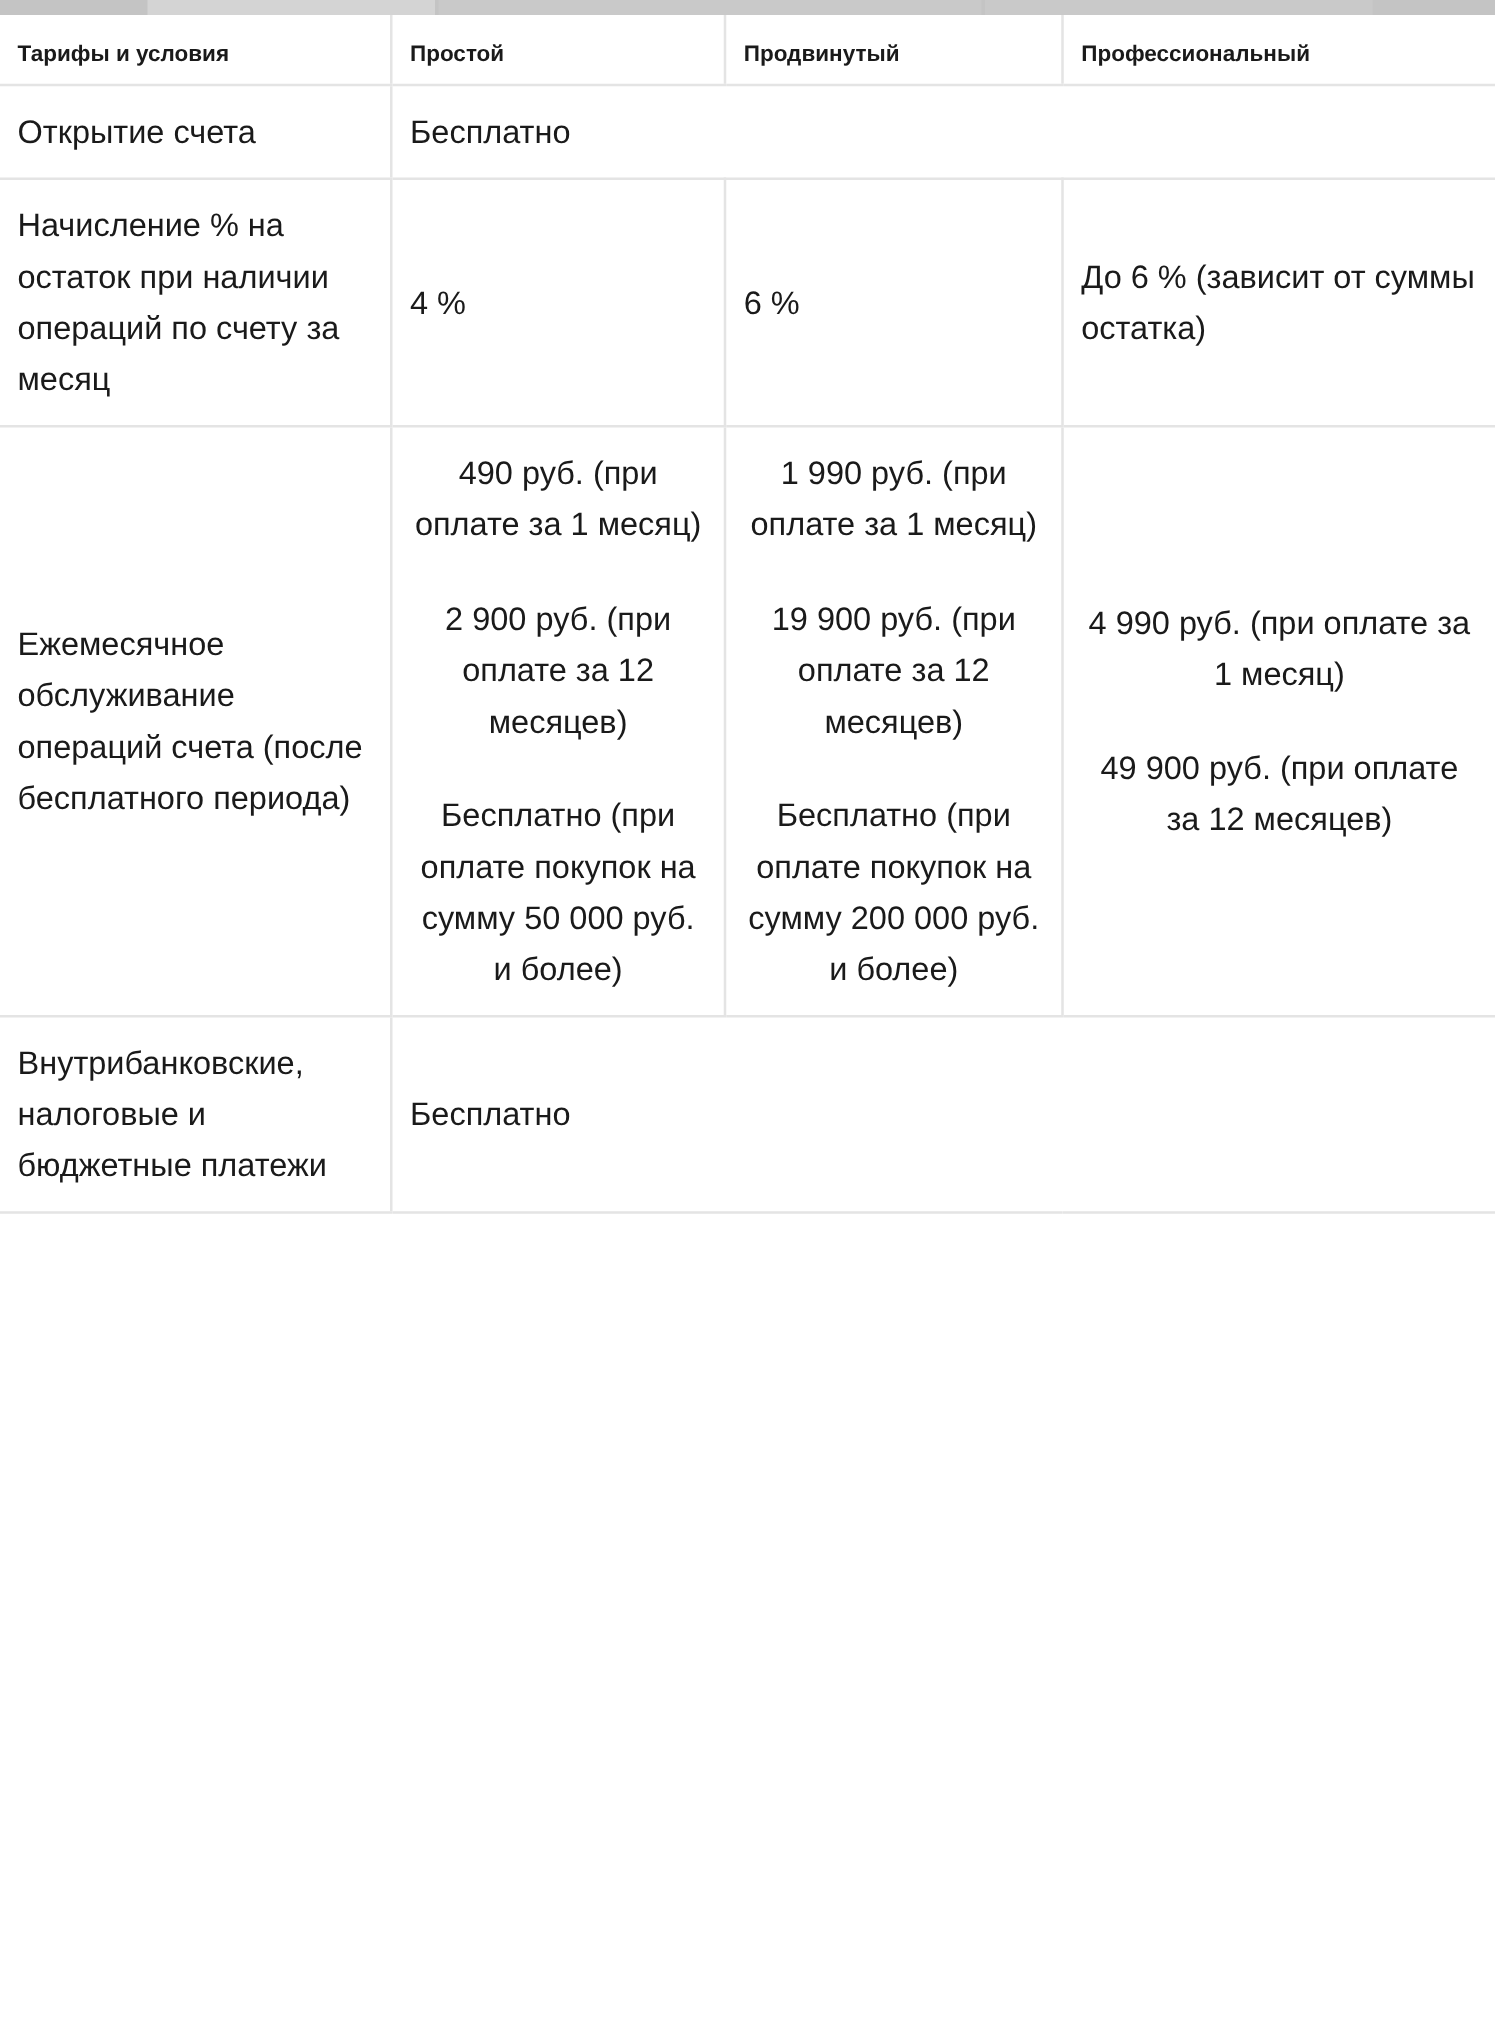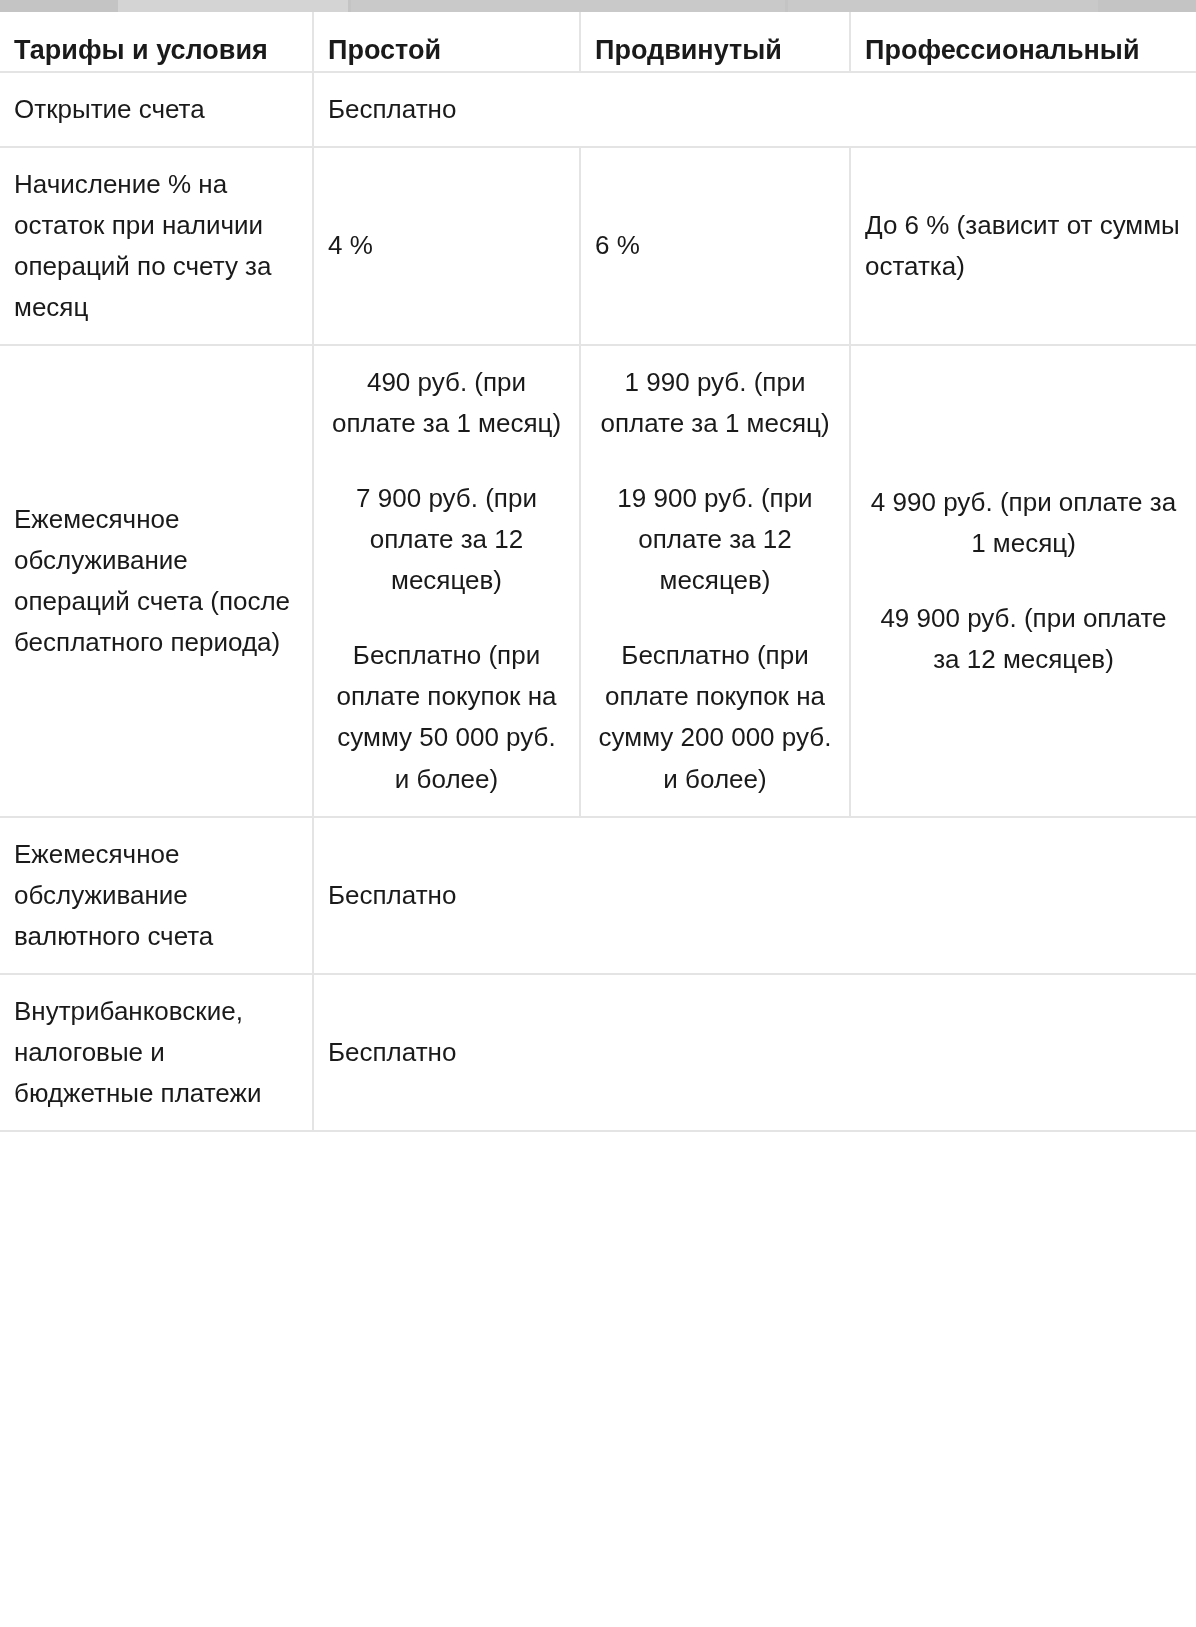--- a/index.html
+++ b/index.html
@@ -61,26 +61,26 @@
     word-wrap: break-word;
     overflow-wrap: break-word;
   }
   table.tariff-table th:first-child,
   table.tariff-table td:first-child {
     border-left: 0;
   }
 
   table.tariff-table thead th {
     font-weight: bold;
-    font-size: 27px;
+    font-size: 18px;
     line-height: 1.5;
     vertical-align: middle;
     border-top: 0;
     padding-top: 18px;
-    padding-bottom: 0;
+    padding-bottom: 10px;
     white-space: normal;
   }
   table.tariff-table thead th.h4 {
     padding-right: 4px;
   }
 
   td.cell-tall { padding-top: 22px; padding-bottom: 22px; }
 
   
   .para-stack p {
@@ -139,38 +139,34 @@
       <td class="cell-tall">Начисление % на остаток при наличии операций по счету за месяц</td>
       <td class="cell-tall">4 %</td>
       <td class="cell-tall">6 %</td>
       <td class="cell-tall">До 6 % (зависит от суммы остатка)</td>
     </tr>
 
     <tr>
       <td class="cell-tall">Ежемесячное обслуживание операций счета (после бесплатного периода)</td>
       <td class="cell-tall para-stack">
           <p>490 руб. (при оплате за 1 месяц)</p>
-          <p>7 900 руб. (при оплате за 12 месяцев)</p>
+          <p>2 900 руб. (при оплате за 12 месяцев)</p>
           <p>Бесплатно (при оплате покупок на сумму 50 000 руб. и более)</p>
         </td>
       <td class="cell-tall para-stack">
           <p>1 990 руб. (при оплате за 1 месяц)</p>
           <p>19 900 руб. (при оплате за 12 месяцев)</p>
           <p>Бесплатно (при оплате покупок на сумму 200 000 руб. и более)</p>
         </td>
       <td class="cell-tall para-stack">
           <p>4 990 руб. (при оплате за 1 месяц)</p>
           <p>49 900 руб. (при оплате за 12 месяцев)</p>
         </td>
     </tr>
 
-    <tr>
-      <td class="cell-tall">Ежемесячное обслуживание валютного счета</td>
-      <td class="cell-tall" colspan="3">Бесплатно</td>
-    </tr>
 
 
     <tr class="row-clipped">
       <td class="cell-tall">Внутрибанковские, налоговые и бюджетные платежи</td>
       <td class="cell-tall" colspan="3">Бесплатно</td>
     </tr>
 
   </tbody>
 </table>
 

